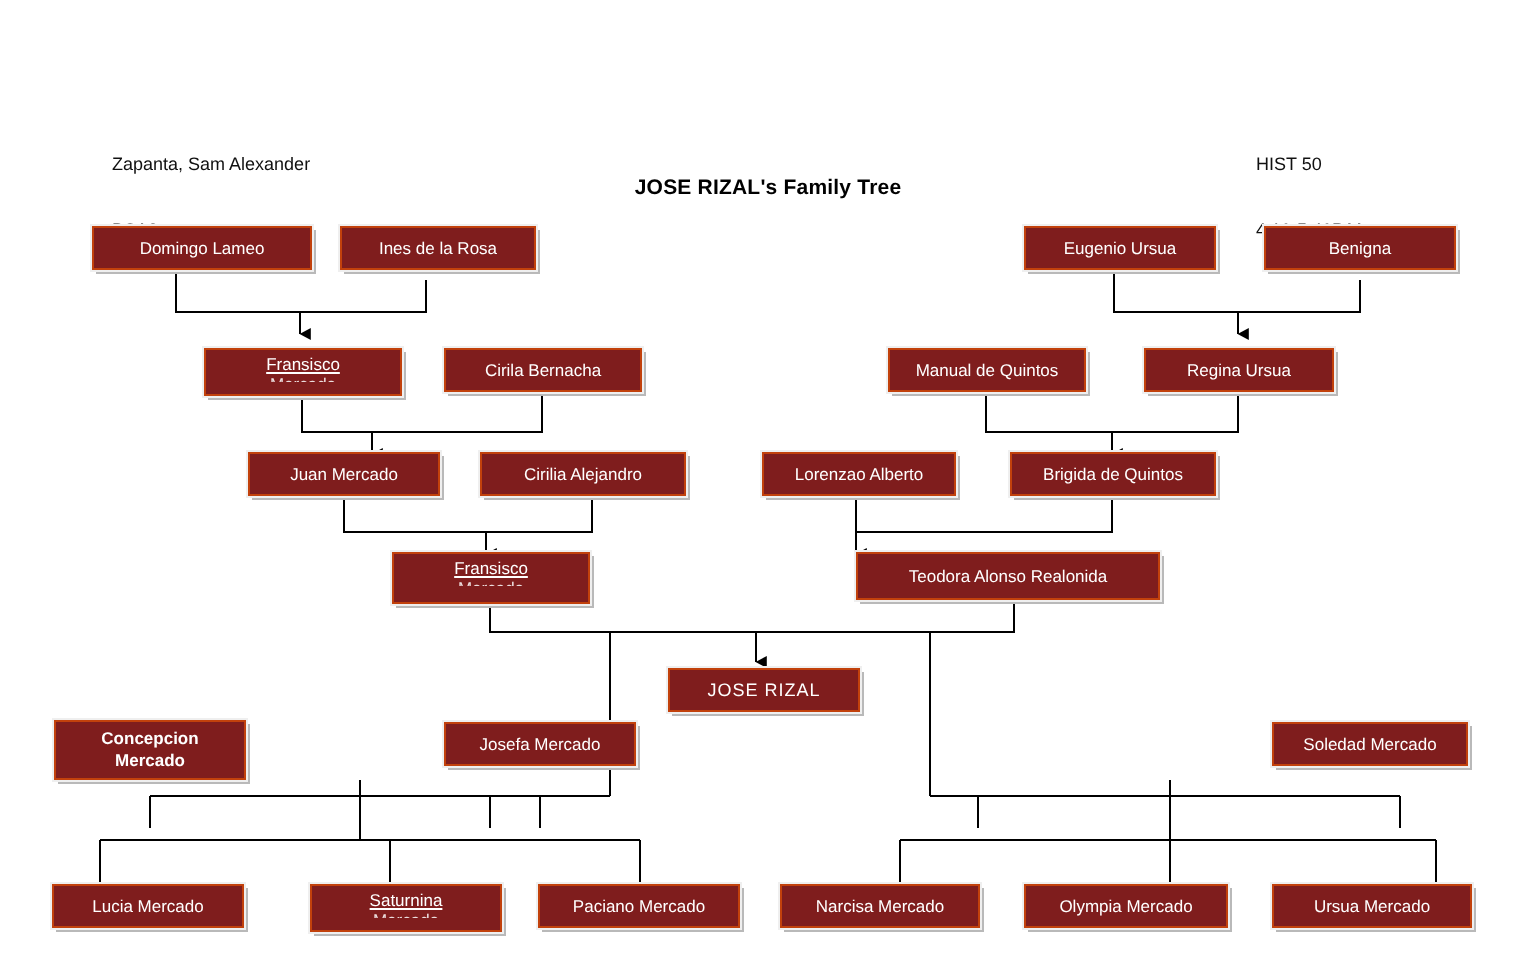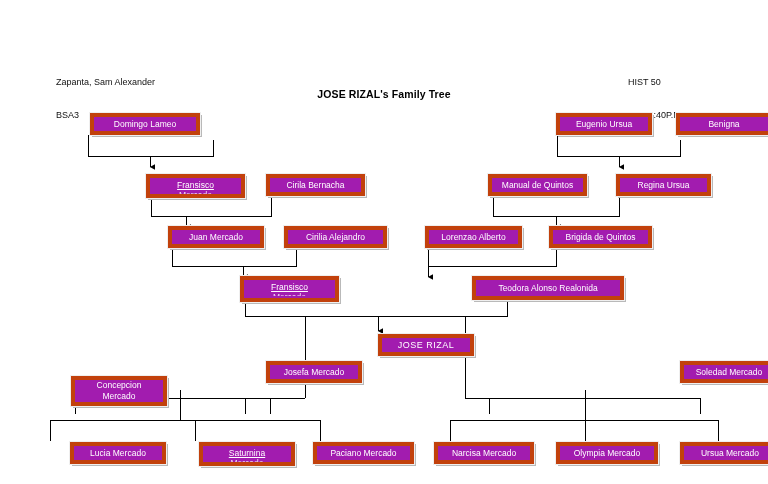--- a/index.html
+++ b/index.html
@@ -17,34 +17,33 @@
   #title{
     position:absolute;left:0;top:88px;width:768px;text-align:center;
     font-size:10.5px;font-weight:bold;color:#000;letter-spacing:.1px;
   }
 
   
   #lines{position:absolute;left:0;top:0;width:768px;height:484px;}
 
   .node{
     position:absolute;
-    background:#a21caf;
+    background:#7f1d1d;
     color:#fff;
-    border:4px solid #c2410c;
+    border:1px solid #c2410c;
     box-shadow:2px 2px 0 0 #b9b9b9;
     outline:1px solid #efefef;
     display:flex;align-items:center;justify-content:center;
     text-align:center;
     font-size:8.5px;
     line-height:10px;
     overflow:hidden;
     box-sizing:border-box;
     padding:0 3px;
     z-index:3;
-    margin-left:44px;
   }
   .node .lbl{display:block;width:100%;}
   .node.two .lbl{line-height:11px;}
   .node.bold{font-weight:normal;font-size:9px;letter-spacing:.5px;}
   
   .node.clip{align-items:flex-start;padding-top:2px;text-decoration:underline;}
   .node.clip .sub{
     display:block;font-size:8.5px;line-height:10px;
     height:4px;overflow:hidden;opacity:.85;
   }
@@ -119,20 +118,23 @@
       <path d="M450,420 L450,441"></path>
       <path d="M585,420 L585,441"></path>
       <path d="M718,420 L718,441"></path>
 
     </g>
   </svg>
 
   <div class="node" style="left:46px;  top:113px; width:110px; height:22px;">
     <span class="lbl">Domingo Lameo</span>
   </div>
+  <div class="node" style="left:170px; top:113px; width:98px;  height:22px;">
+    <span class="lbl">Ines de la Rosa</span>
+  </div>
   <div class="node" style="left:512px; top:113px; width:96px;  height:22px;">
     <span class="lbl">Eugenio Ursua</span>
   </div>
   <div class="node" style="left:632px; top:113px; width:96px;  height:22px;">
     <span class="lbl">Benigna</span>
   </div>
 
   <div class="node clip" style="left:102px; top:174px; width:99px; height:24px;">
     <span class="lbl">
       <span>Fransisco</span>
@@ -169,21 +171,21 @@
     </span>
   </div>
   <div class="node" style="left:428px; top:276px; width:152px; height:24px;">
     <span class="lbl">Teodora Alonso Realonida</span>
   </div>
 
   <div class="node bold" style="left:334px; top:334px; width:96px; height:22px;">
     <span class="lbl">JOSE RIZAL</span>
   </div>
 
-  <div class="node two" style="left:27px;  top:376px; width:96px; height:30px;">
+  <div class="node two" style="left:27px;  top:360px; width:96px; height:30px;font-weight:bold;">
     <span class="lbl">
       <span>Concepcion</span><br>
       <span>Mercado</span>
     </span>
   </div>
   <div class="node" style="left:222px; top:361px; width:96px; height:22px;">
     <span class="lbl">Josefa Mercado</span>
   </div>
   <div class="node" style="left:636px; top:361px; width:98px; height:22px;">
     <span class="lbl">Soledad Mercado</span>

